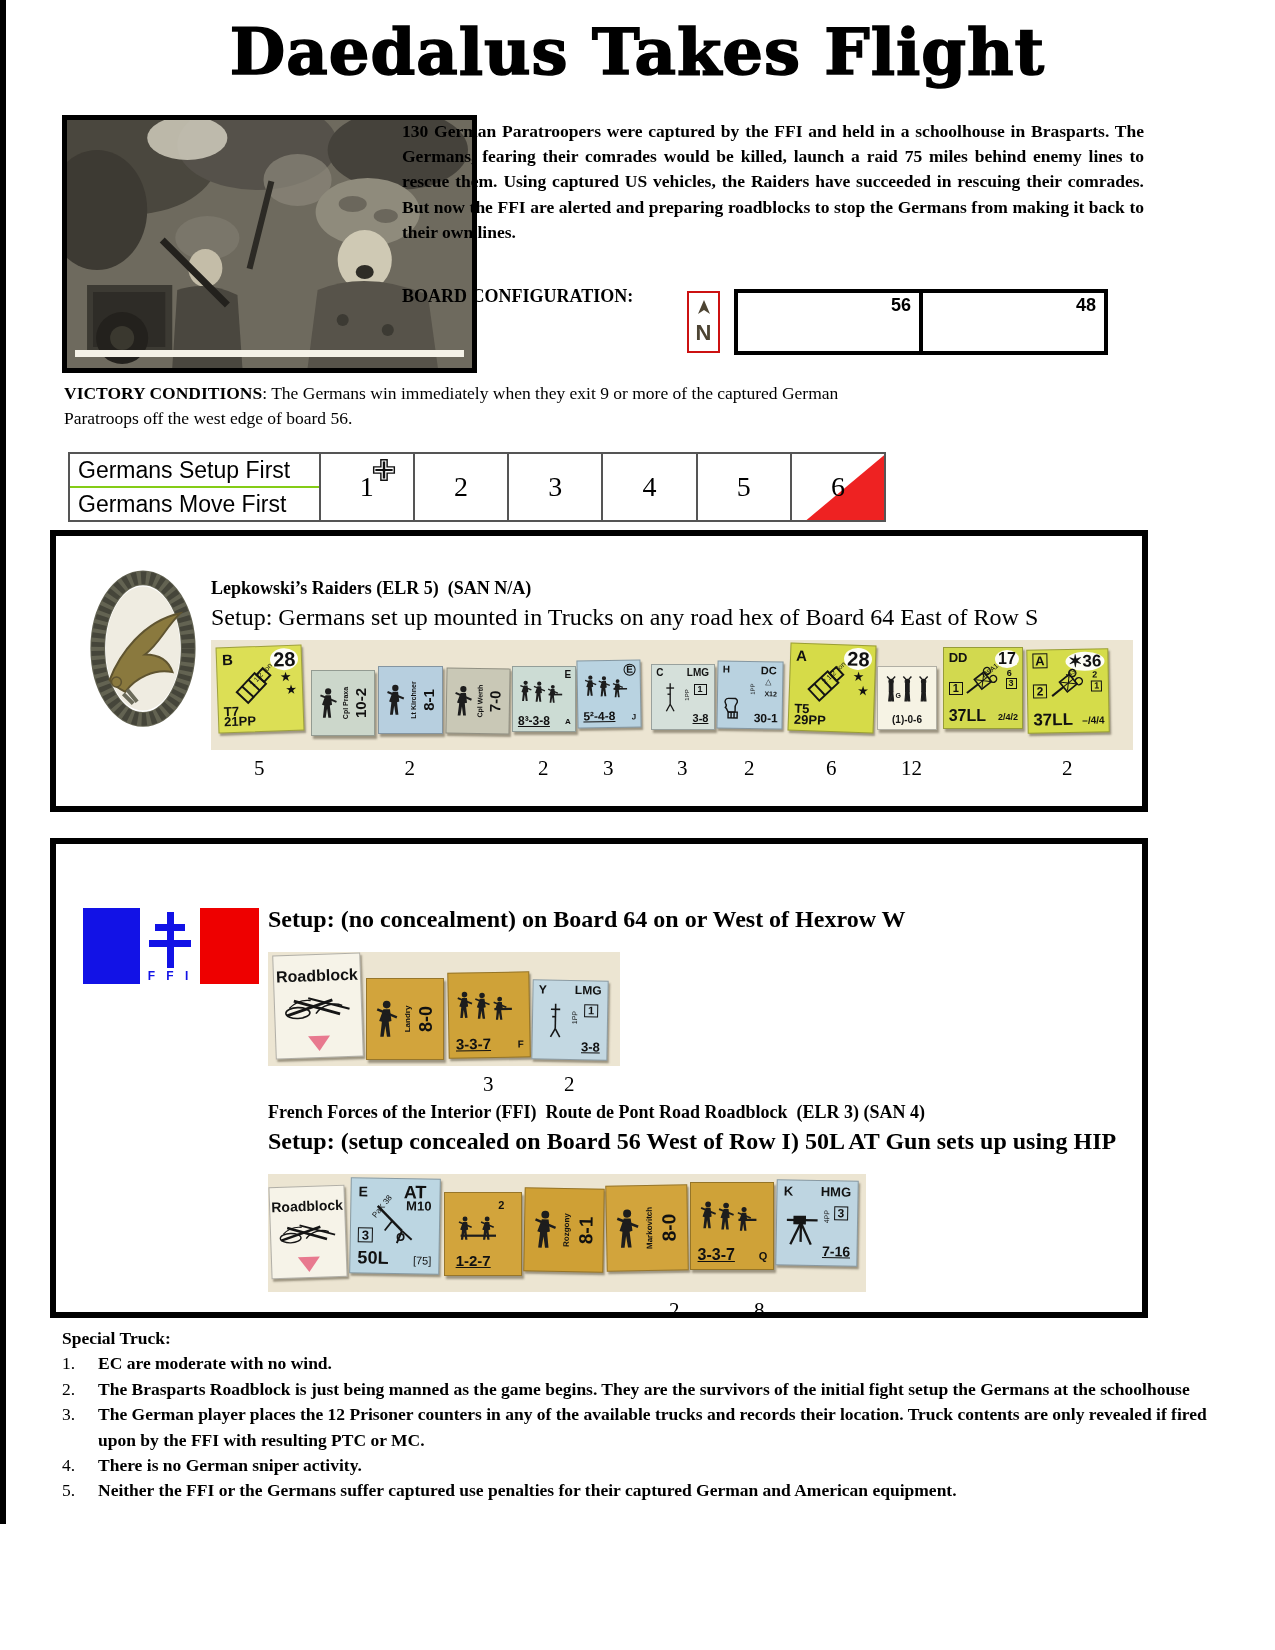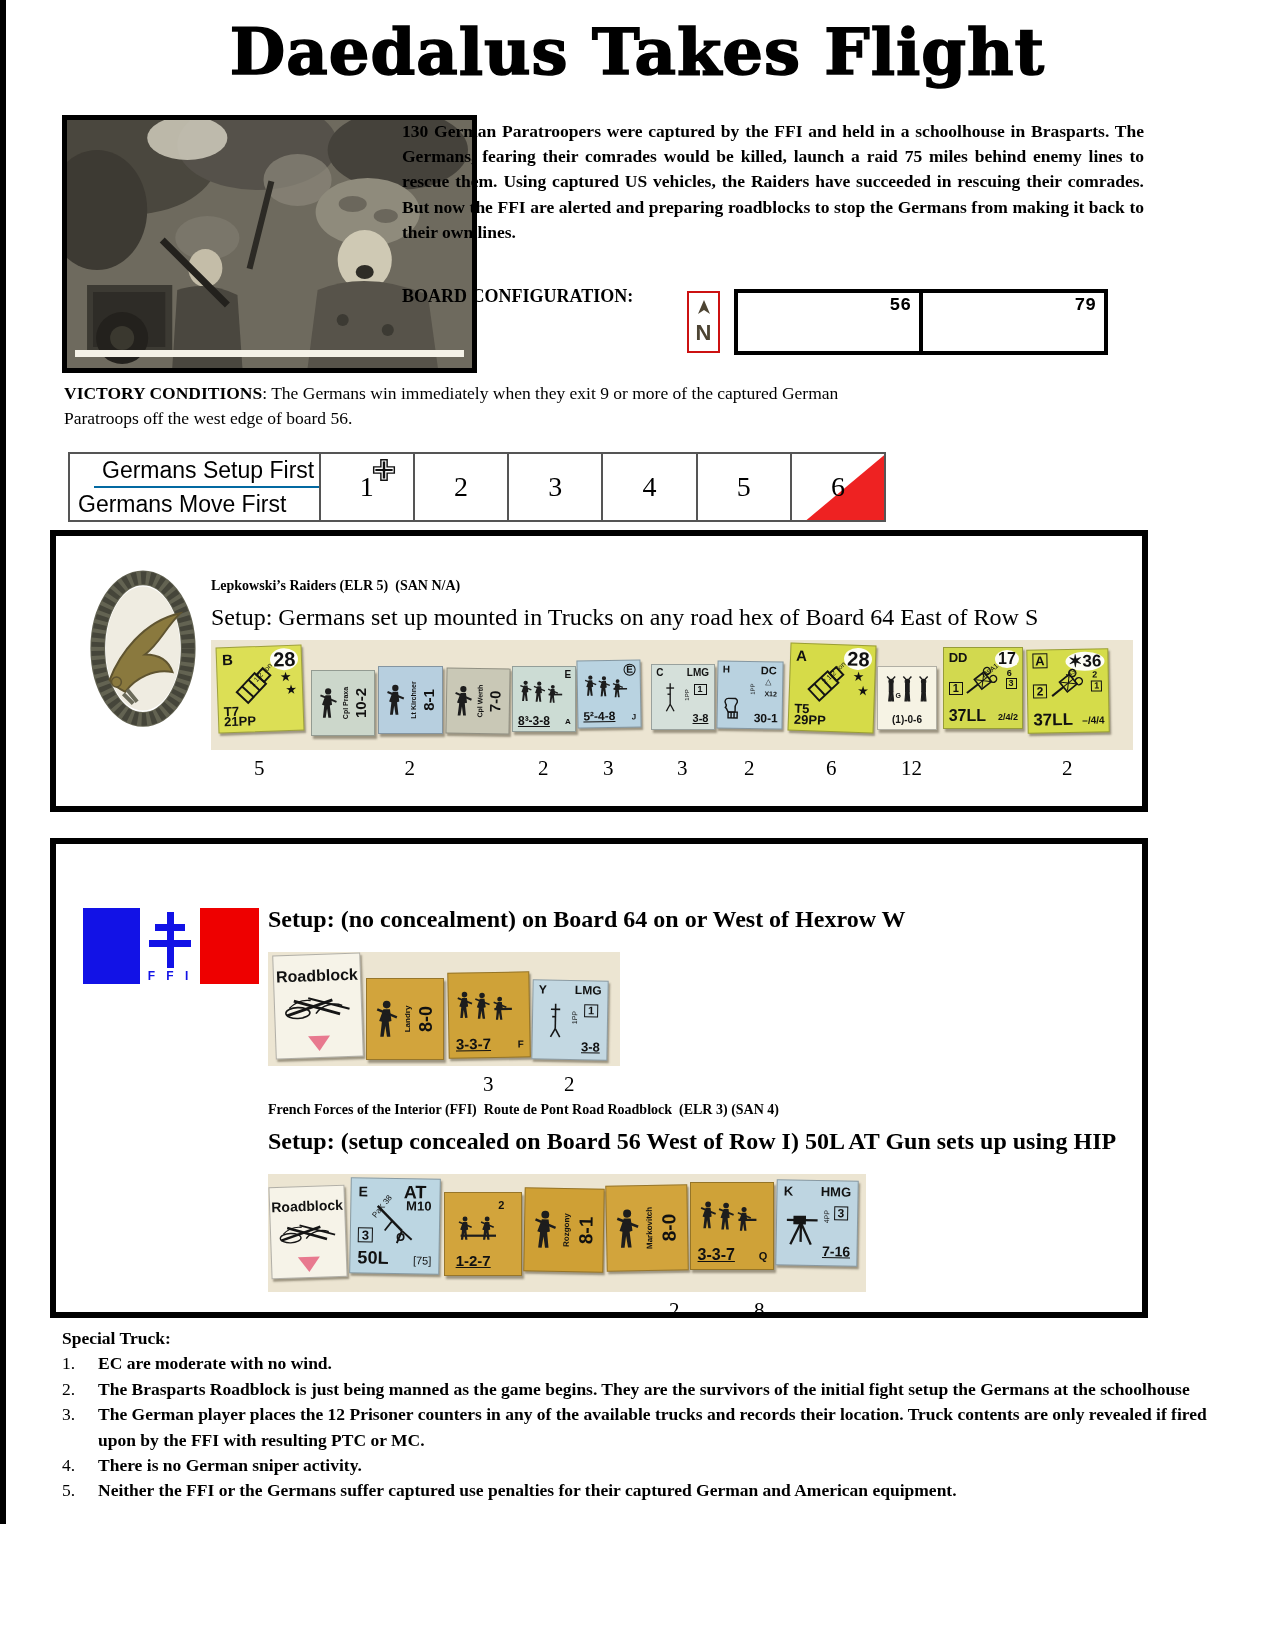--- a/index.html
+++ b/index.html
@@ -17,38 +17,38 @@
   .intro .ih{text-align:left;}
   .bc-label{position:absolute;left:402px;top:286px;font-size:18px;font-weight:bold;}
   .compass{position:absolute;left:687px;top:291px;width:33px;height:62px;border:2px solid #cc1111;
            box-sizing:border-box;display:flex;flex-direction:column;align-items:center;justify-content:center;
            color:#4d4433;background:#fff;}
   .compass .n{font-family:"Liberation Sans",sans-serif;font-weight:bold;font-size:22px;line-height:1;color:#4d4433;}
   .boards{position:absolute;left:734px;top:289px;width:374px;height:66px;border:4px solid #000;
           box-sizing:border-box;display:flex;background:#fff;}
   .board-cell{flex:1;position:relative;}
   .board-cell.first{border-right:4px solid #000;}
-  .board-num{position:absolute;top:2px;right:8px;font-family:Liberation Mono, monospace;font-weight:bold;font-size:18px;}
+  .board-num{position:absolute;top:2px;right:8px;font-family:Liberation Sans, sans-serif;font-weight:bold;font-size:18px;}
   .victory{position:absolute;left:64px;top:381px;width:800px;font-size:17.5px;line-height:1.42;}
   .tt{position:absolute;left:68px;top:452px;width:818px;height:70px;border:2px solid #555;
       box-sizing:border-box;display:flex;background:#fff;}
   .tt-label{width:253px;border-right:2px solid #555;display:flex;flex-direction:column;}
   .tt-label > div{flex:1;display:flex;align-items:center;padding-left:8px;
       font-family:"Liberation Sans",sans-serif;font-size:23px;}
-  .tt-label > div:first-child{border-bottom:2px solid #0369a1;margin-left:24px;}
+  .tt-label > div:first-child{border-bottom:2px solid #84cc16;}
   .tt-cell{width:93.8px;border-right:2px solid #555;position:relative;display:flex;align-items:center;
       justify-content:center;font-size:28px;}
   .tt-cell:last-child{border-right:none;}
   .tt-red{position:absolute;inset:0;background:#ee2222;clip-path:polygon(16% 100%,100% 2%,100% 100%);}
   .tt-num{position:relative;z-index:2;}
   .tt-cross{position:absolute;left:56%;top:3px;width:24px;height:24px;z-index:2;}
   .section{position:absolute;left:50px;width:1098px;border:6px solid #000;box-sizing:border-box;background:#fff;}
   #section-german{top:530px;height:282px;}
   #section-ffi{top:838px;height:480px;}
-  .sec-h{position:absolute;font-size:14px;font-weight:bold;white-space:pre;}
+  .sec-h{position:absolute;font-size:18px;font-weight:bold;white-space:pre;}
   .sec-s{position:absolute;font-size:24px;white-space:pre;}
   .sec-s.b{font-weight:bold;text-align:right;}
   .badge{position:absolute;left:28px;top:28px;width:118px;height:172px;}
   .flag{position:absolute;left:27px;top:64px;width:176px;height:76px;display:flex;}
   .flag .b{width:57px;background:#1212e6;}
   .flag .w{width:60px;background:#fff;position:relative;}
   .flag .r{width:59px;background:#ee0000;}
   .lorraine{position:absolute;left:50%;top:4px;transform:translateX(-50%);width:46px;height:56px;}
   .ffi-letters{position:absolute;left:50%;bottom:1px;transform:translateX(-50%);
       font-family:"Liberation Sans",sans-serif;font-weight:bold;font-size:12px;color:#1212e6;letter-spacing:4px;white-space:nowrap;}
@@ -121,21 +121,21 @@
       <path d="M8 0 L14 14 L8 10 L2 14 Z" fill="#4d4433"></path>
     </svg>
     <div class="n">N</div>
   </div>
 
   <div class="boards">
     <div class="board-cell first">
       <div class="board-num">56</div>
     </div>
     <div class="board-cell">
-      <div class="board-num">79</div>
+      <div class="board-num">48</div>
     </div>
   </div>
 
   <div class="victory"><b>VICTORY CONDITIONS</b><span>: The Germans win immediately when they exit 9 or more of the captured German Paratroops off the west edge of board 56.</span></div>
 
   <div class="tt">
     <div class="tt-label">
       <div>Germans Setup First</div>
       <div>Germans Move First</div>
     </div>

